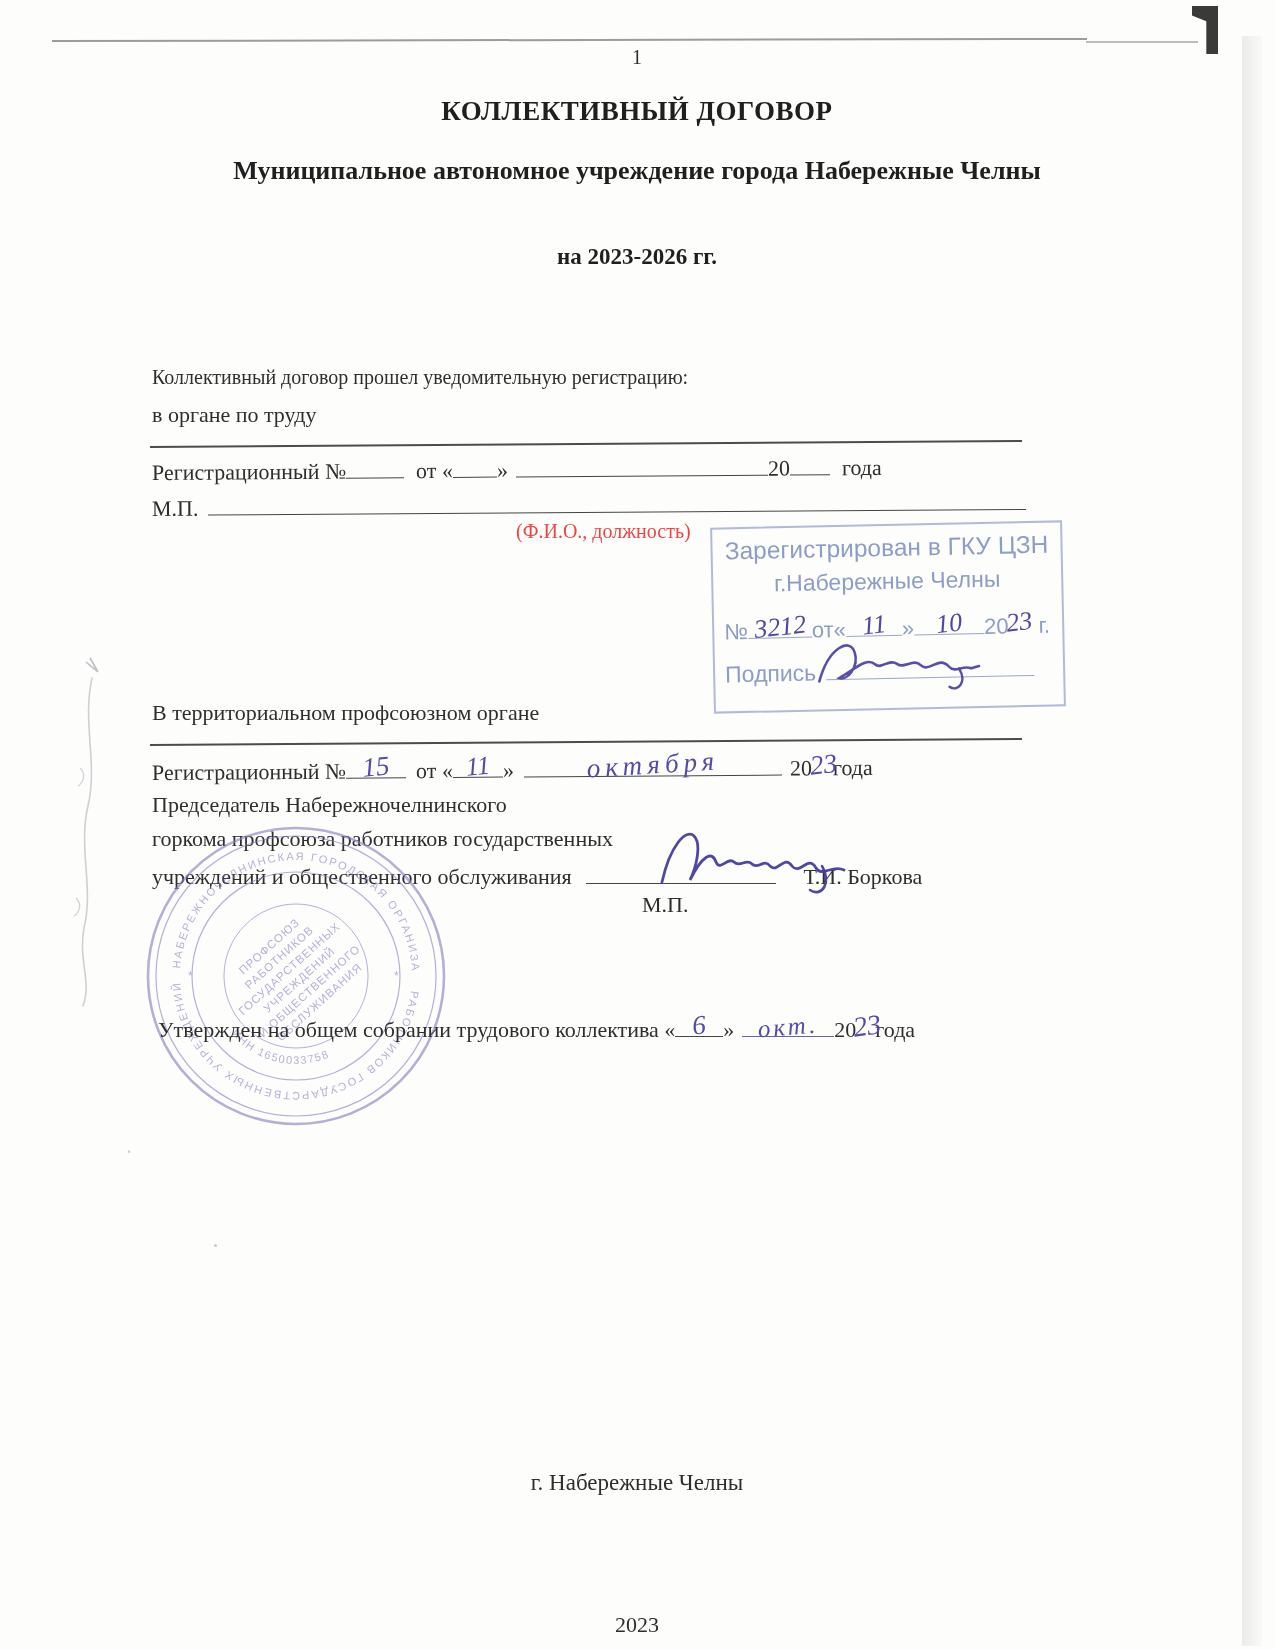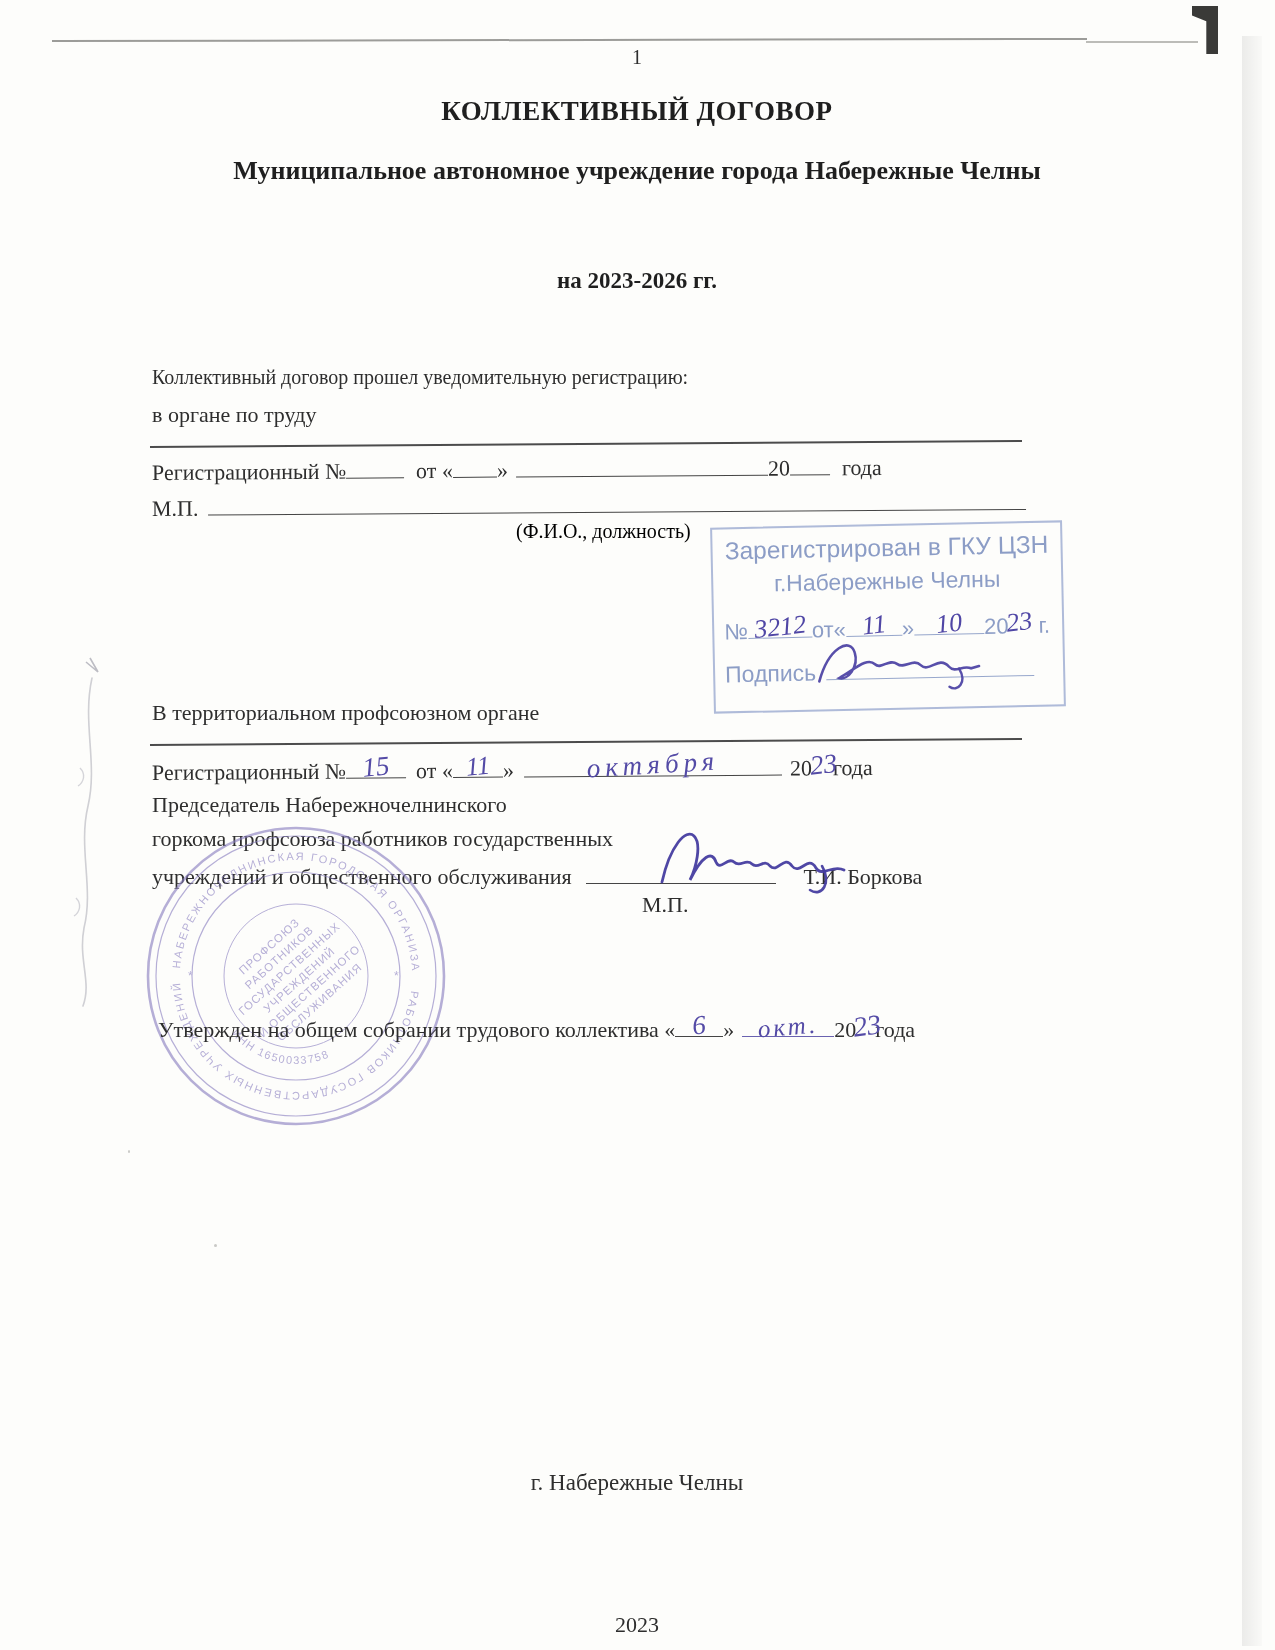--- a/index.html
+++ b/index.html
@@ -65,21 +65,21 @@
 
   <svg class="abs" style="left:62px;top:648px;" width="70" height="370" viewBox="0 0 70 370">
     <path d="M24,14 L36,24 L28,10" fill="none" stroke="rgba(110,110,128,0.45)" stroke-width="1.6"></path>
     <path d="M30,30 C20,75 36,115 26,158 C16,200 32,240 22,280 C16,312 30,334 21,358" fill="none" stroke="rgba(120,120,138,0.34)" stroke-width="1.6" stroke-linecap="round"></path>
     <path d="M18,120 C24,126 22,134 16,138 M14,250 C20,256 18,264 12,268" fill="none" stroke="rgba(120,120,138,0.30)" stroke-width="1.4"></path>
   </svg>
 
   <div class="abs centerwrap" style="top:46px;font-size:20px;">1</div>
   <div class="abs centerwrap b" style="top:96px;font-size:27px;letter-spacing:0.5px;">КОЛЛЕКТИВНЫЙ ДОГОВОР</div>
   <div class="abs centerwrap b" style="top:156px;font-size:26px;">Муниципальное автономное учреждение города Набережные Челны</div>
-  <div class="abs centerwrap b" style="top:268px;font-size:23px;">на 2023-2026 гг.</div>
+  <div class="abs centerwrap b" style="top:244px;font-size:23px;">на 2023-2026 гг.</div>
 
   <div class="abs" style="left:152px;top:366px;font-size:20px;">Коллективный договор прошел уведомительную регистрацию:</div>
   <div class="abs" style="left:152px;top:402px;font-size:22px;">в органе по труду</div>
 
   <div class="abs hr tilt" style="left:150px;top:446px;width:872px;"></div>
 
   <div class="abs row tilt" style="left:152px;top:456px;font-size:22px;">
     <span>Регистрационный №</span>
       <span class="blank" style="width:58px;"></span>
     <span style="margin-left:12px;">от «</span>
@@ -89,21 +89,21 @@
     <span>20</span>
       <span class="blank" style="width:40px;"></span>
     <span style="margin-left:12px;">года</span>
   </div>
 
   <div class="abs row tilt" style="left:152px;top:492px;font-size:22px;">
     <span>М.П.</span>
     <span class="blank" style="width:818px;margin-left:10px;"></span>
   </div>
 
-  <div class="abs" style="left:516px;top:520px;font-size:20px;color:#000000;">(Ф.И.О., должность)</div>
+  <div class="abs" style="left:516px;top:520px;font-size:20px;color:#ef4444;">(Ф.И.О., должность)</div>
 
   <div class="abs stamp">
     <div class="scenter" style="top:8px;font-size:24.5px;">Зарегистрирован в ГКУ ЦЗН</div>
     <div class="scenter" style="top:42px;font-size:23px;">г.Набережные Челны</div>
 
     <div class="srow" style="top:86px;font-size:22px;">
       <span>№</span>
       <span class="blank" style="width:64px;">
         <span class="hw">3212</span>
       </span>

